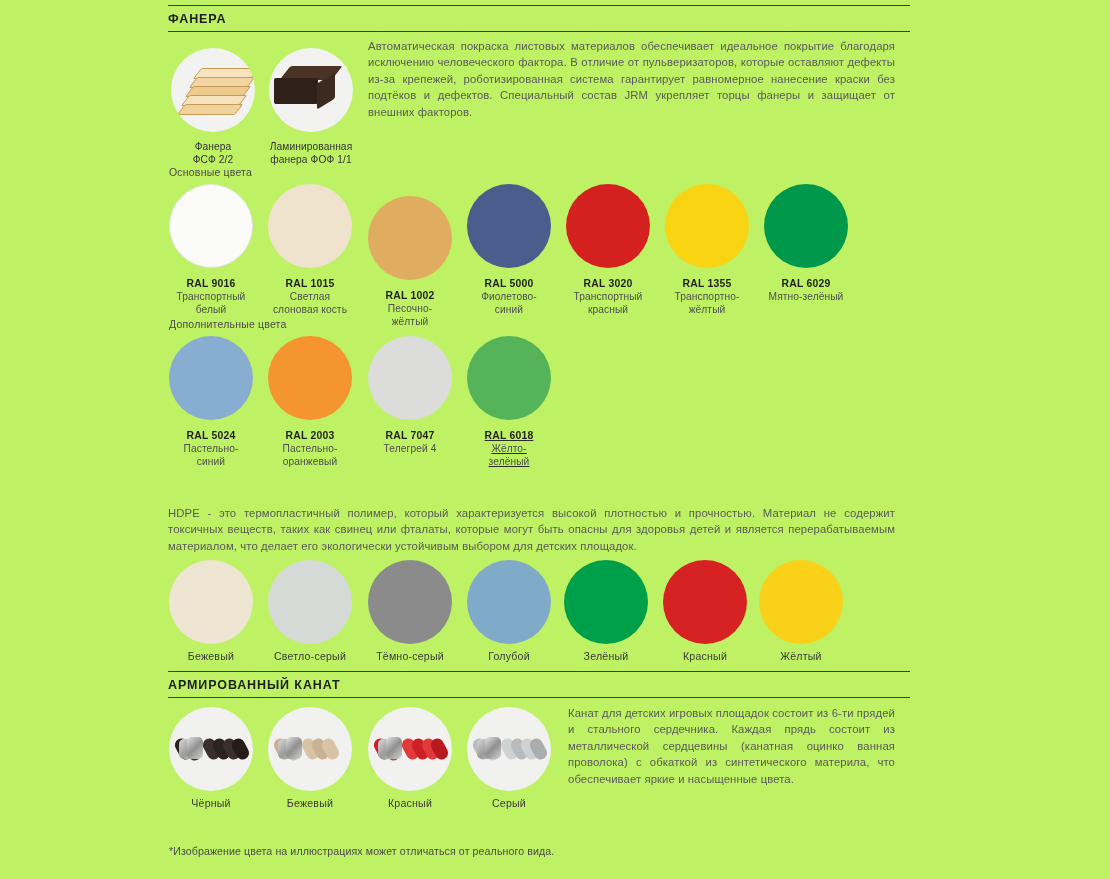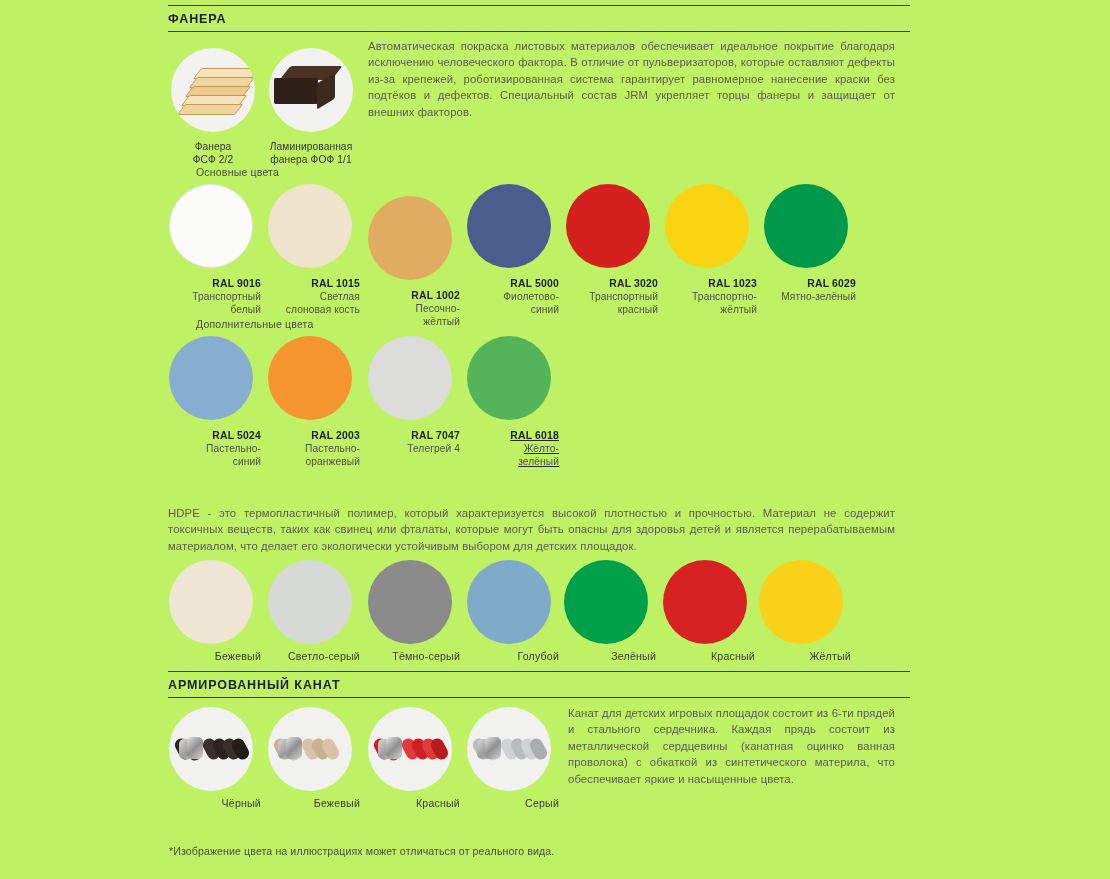--- a/index.html
+++ b/index.html
@@ -45,28 +45,27 @@
     text-align: justify;
     letter-spacing: 0.1px;
   }
 
   
   .group-label {
     position: absolute;
     font-size: 10.5px;
     color: #4a4a4a;
     letter-spacing: 0.2px;
-    margin-left: 27px;
   }
 
   
   .swatch {
     position: absolute;
     width: 100px;
-    text-align: right;
+    text-align: center;
   }
   .swatch .circle {
     width: 84px;
     height: 84px;
     border-radius: 50%;
     margin: 0 auto;
   }
   .swatch .circle.bordered { border: 1px solid #e2e2e2; }
   .swatch .code {
     margin-top: 9px;
@@ -249,21 +248,21 @@
     <div class="code">RAL 5000</div>
     <div class="name">Фиолетово-<br>синий</div>
   </div>
   <div class="swatch" style="left:558px; top:184px;">
     <div class="circle" style="background:#d52020;"></div>
     <div class="code">RAL 3020</div>
     <div class="name">Транспортный<br>красный</div>
   </div>
   <div class="swatch" style="left:657px; top:184px;">
     <div class="circle" style="background:#f8d413;"></div>
-    <div class="code">RAL 1023</div>
+    <div class="code">RAL 1355</div>
     <div class="name">Транспортно-<br>жёлтый</div>
   </div>
   <div class="swatch" style="left:756px; top:184px;">
     <div class="circle" style="background:#00984a;"></div>
     <div class="code">RAL 6029</div>
     <div class="name">Мятно-зелёный</div>
   </div>
 
   <div class="group-label" style="left:169px; top:318px;">Дополнительные цвета</div>
 

